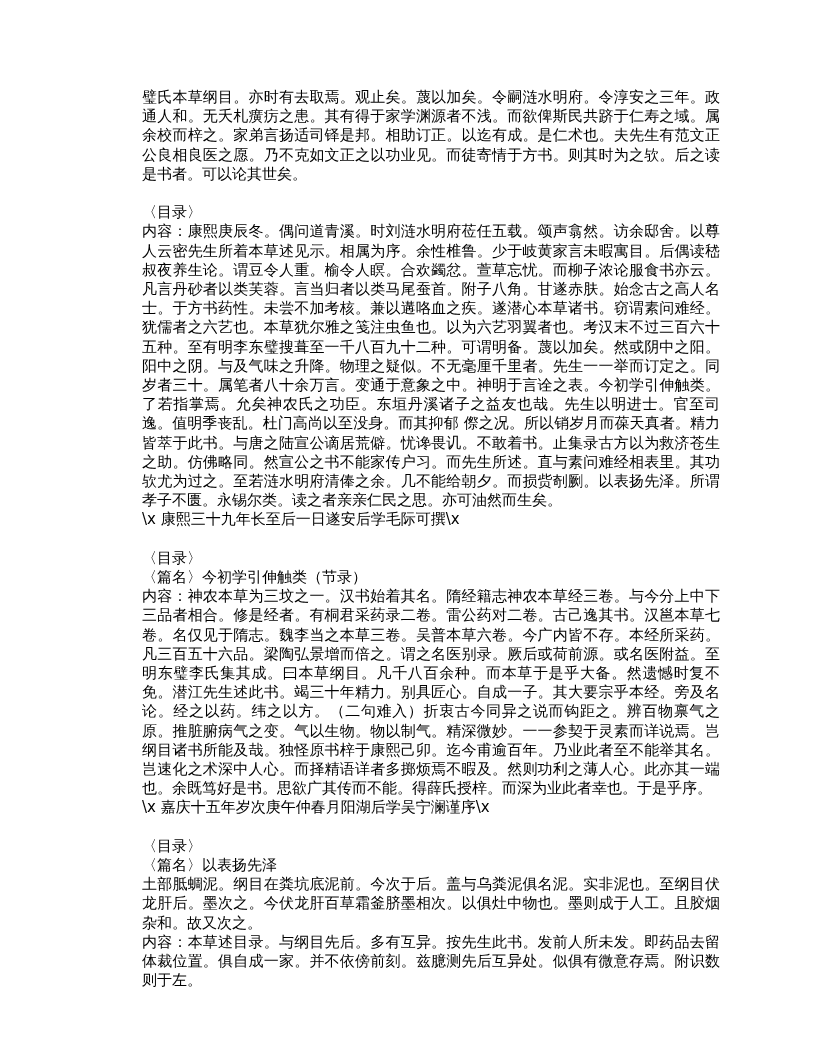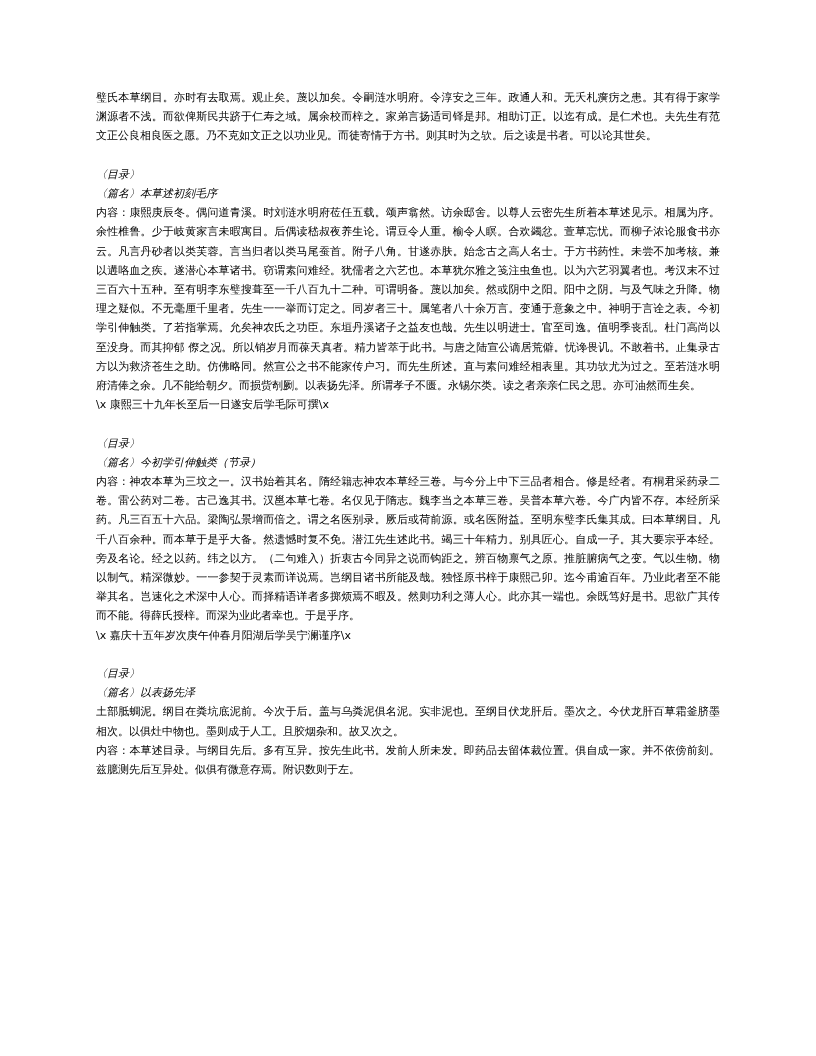--- a/index.html
+++ b/index.html
@@ -14,53 +14,52 @@
     color: #000000;
   }
   .page {
     width: 816px;
     height: 1056px;
     box-sizing: border-box;
     padding: 88px 96px 72px 96px;
     position: relative;
   }
   .doc-body {
-    font-size: 11px;
+    font-size: 15px;
     line-height: 19.2px;
     text-align: justify;
     text-justify: inter-ideograph;
+    margin-left: 46px;
   }
   p {
     margin: 0;
     padding: 0;
   }
   .para {
     margin: 0 0 0 0;
     text-indent: 0;
   }
   .marker {
     margin: 0;
   }
   .blank {
     height: 19.2px;
   }
   .tag {
     margin: 0;
-    font-style: italic;
   }
 </style>
 </head>
 <body>
 
 <div class="page">
   <div class="doc-body">
     <p class="para">璧氏本草纲目。亦时有去取焉。观止矣。蔑以加矣。令嗣涟水明府。令淳安之三年。政通人和。无夭札癀疠之患。其有得于家学渊源者不浅。而欲俾斯民共跻于仁寿之域。属余校而梓之。家弟言扬适司铎是邦。相助订正。以迄有成。是仁术也。夫先生有范文正公良相良医之愿。乃不克如文正之以功业见。而徒寄情于方书。则其时为之欤。后之读是书者。可以论其世矣。</p>
     <div class="blank"></div>
     <p class="tag">〈目录〉</p>
-    <p class="tag">〈篇名〉本草述初刻毛序</p>
     <p class="para">内容：康熙庚辰冬。偶问道青溪。时刘涟水明府莅任五载。颂声翕然。访余邸舍。以尊人云密先生所着本草述见示。相属为序。余性椎鲁。少于岐黄家言未暇寓目。后偶读嵇叔夜养生论。谓豆令人重。榆令人瞑。合欢蠲忿。萱草忘忧。而柳子浓论服食书亦云。凡言丹砂者以类芙蓉。言当归者以类马尾蚕首。附子八角。甘遂赤肤。始念古之高人名士。于方书药性。未尝不加考核。兼以遘咯血之疾。遂潜心本草诸书。窃谓素问难经。犹儒者之六艺也。本草犹尔雅之笺注虫鱼也。以为六艺羽翼者也。考汉末不过三百六十五种。至有明李东璧搜葺至一千八百九十二种。可谓明备。蔑以加矣。然或阴中之阳。阳中之阴。与及气味之升降。物理之疑似。不无毫厘千里者。先生一一举而订定之。同岁者三十。属笔者八十余万言。变通于意象之中。神明于言诠之表。今初学引伸触类。了若指掌焉。允矣神农氏之功臣。东垣丹溪诸子之益友也哉。先生以明进士。官至司逸。值明季丧乱。杜门高尚以至没身。而其抑郁 傺之况。所以销岁月而葆天真者。精力皆萃于此书。与唐之陆宣公谪居荒僻。忧谗畏讥。不敢着书。止集录古方以为救济苍生之助。仿佛略同。然宣公之书不能家传户习。而先生所述。直与素问难经相表里。其功欤尤为过之。至若涟水明府清俸之余。几不能给朝夕。而损赀剞劂。以表扬先泽。所谓孝子不匮。永锡尔类。读之者亲亲仁民之思。亦可油然而生矣。</p>
     <p class="marker">\x 康熙三十九年长至后一日遂安后学毛际可撰\x</p>
     <div class="blank"></div>
     <p class="tag">〈目录〉</p>
     <p class="tag">〈篇名〉今初学引伸触类（节录）</p>
     <p class="para">内容：神农本草为三坟之一。汉书始着其名。隋经籍志神农本草经三卷。与今分上中下三品者相合。修是经者。有桐君采药录二卷。雷公药对二卷。古己逸其书。汉邕本草七卷。名仅见于隋志。魏李当之本草三卷。吴普本草六卷。今广内皆不存。本经所采药。凡三百五十六品。梁陶弘景增而倍之。谓之名医别录。厥后或荷前源。或名医附益。至明东璧李氏集其成。曰本草纲目。凡千八百余种。而本草于是乎大备。然遗憾时复不免。潜江先生述此书。竭三十年精力。别具匠心。自成一子。其大要宗乎本经。旁及名论。经之以药。纬之以方。（二句难入）折衷古今同异之说而钩距之。辨百物禀气之原。推脏腑病气之变。气以生物。物以制气。精深微妙。一一参契于灵素而详说焉。岂纲目诸书所能及哉。独怪原书梓于康熙己卯。迄今甫逾百年。乃业此者至不能举其名。岂速化之术深中人心。而择精语详者多掷烦焉不暇及。然则功利之薄人心。此亦其一端也。余既笃好是书。思欲广其传而不能。得薛氏授梓。而深为业此者幸也。于是乎序。</p>
     <p class="marker">\x 嘉庆十五年岁次庚午仲春月阳湖后学吴宁澜谨序\x</p>
     <div class="blank"></div>
     <p class="tag">〈目录〉</p>
     <p class="tag">〈篇名〉以表扬先泽</p>

